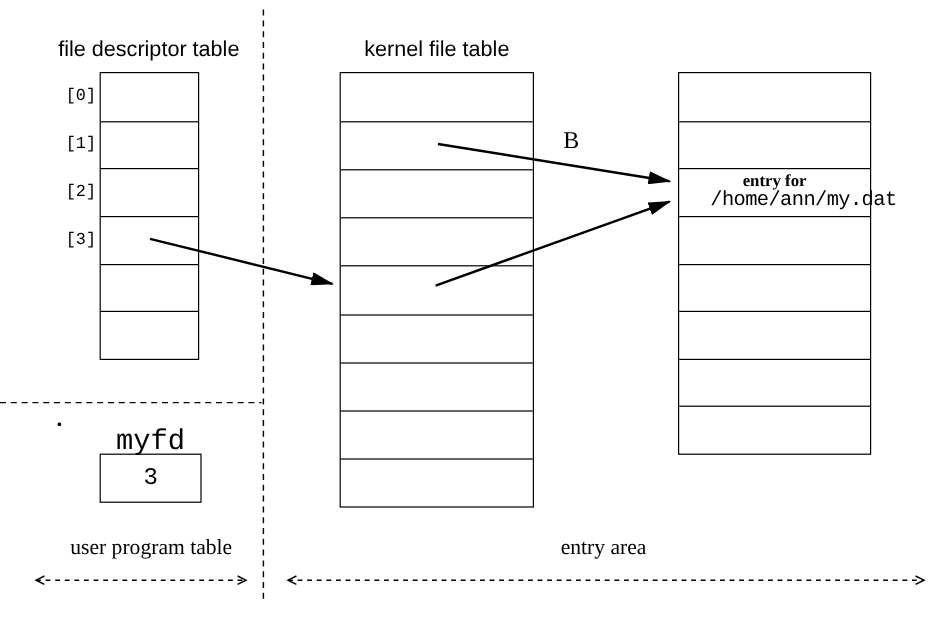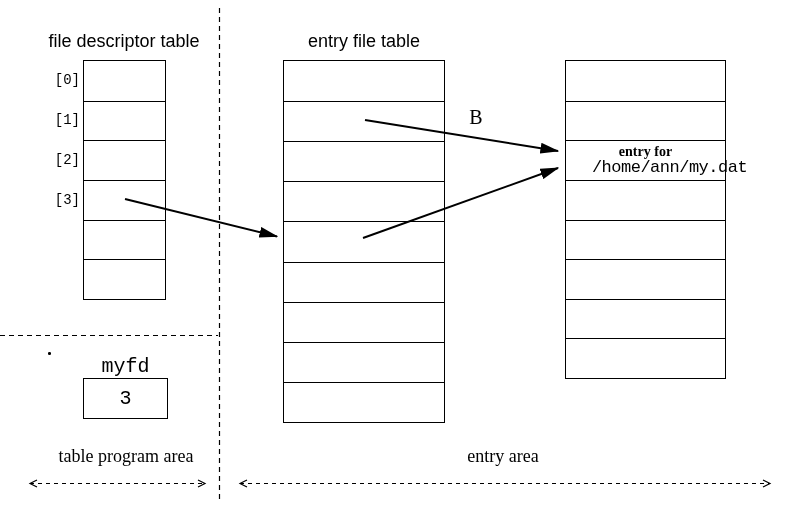--- a/index.html
+++ b/index.html
@@ -60,21 +60,21 @@
     font-size: 17px;
     white-space: nowrap;
     letter-spacing: -0.5px;
     margin-left: 48px;
   }
   .myfd-label {
     left: 83px;
     top: 355px;
     width: 85px;
     text-align: center;
-    font-size: 20px;
+    font-size: 24px;
   }
   .myfd-box {
     left: 83px;
     top: 378px;
     width: 85px;
     height: 41px;
     border: 1.4px solid #000;
     display: flex;
     align-items: center;
     justify-content: center;
@@ -109,21 +109,21 @@
     width: 791px; height: 516px;
     pointer-events: none;
   }
 </style>
 </head>
 <body>
 
 <div class="canvas">
 
   <div class="abs title" style="left:19px; top:31px;">file descriptor table</div>
-  <div class="abs title" style="left:259px; top:31px;">entry file table</div>
+  <div class="abs title" style="left:259px; top:31px;">kernel file table</div>
 
   <div class="abs dtable" style="left:83px; top:60px; width:83px; height:240px; grid-template-rows: repeat(6, 1fr);">
     <div class="t-row"></div>
     <div class="t-row"></div>
     <div class="t-row"></div>
     <div class="t-row"></div>
     <div class="t-row"></div>
     <div class="t-row"></div>
   </div>
 
@@ -158,21 +158,21 @@
   <div class="abs entry-cell">
     <div class="entry-line1">entry for</div>
     <div class="entry-line2 mono">/home/ann/my.dat</div>
   </div>
 
   <div class="abs myfd-label mono">myfd</div>
   <div class="abs myfd-box">
     <span class="mono">3</span>
   </div>
 
-  <div class="abs area-label" style="left:26px;">table program area</div>
+  <div class="abs area-label" style="left:26px;">user program table</div>
   <div class="abs area-label" style="left:403px;">entry area</div>
 
   <div class="abs b-label">B</div>
 
   <div class="abs stray-dot"></div>
 
   <svg class="overlay" viewBox="0 0 791 516">
     <defs>
       <marker id="solid-head" markerWidth="9.5" markerHeight="5.5" refX="8.8" refY="2.75" orient="auto">
         <polygon points="0,0 9.5,2.75 0,5.5" fill="#000"></polygon>

